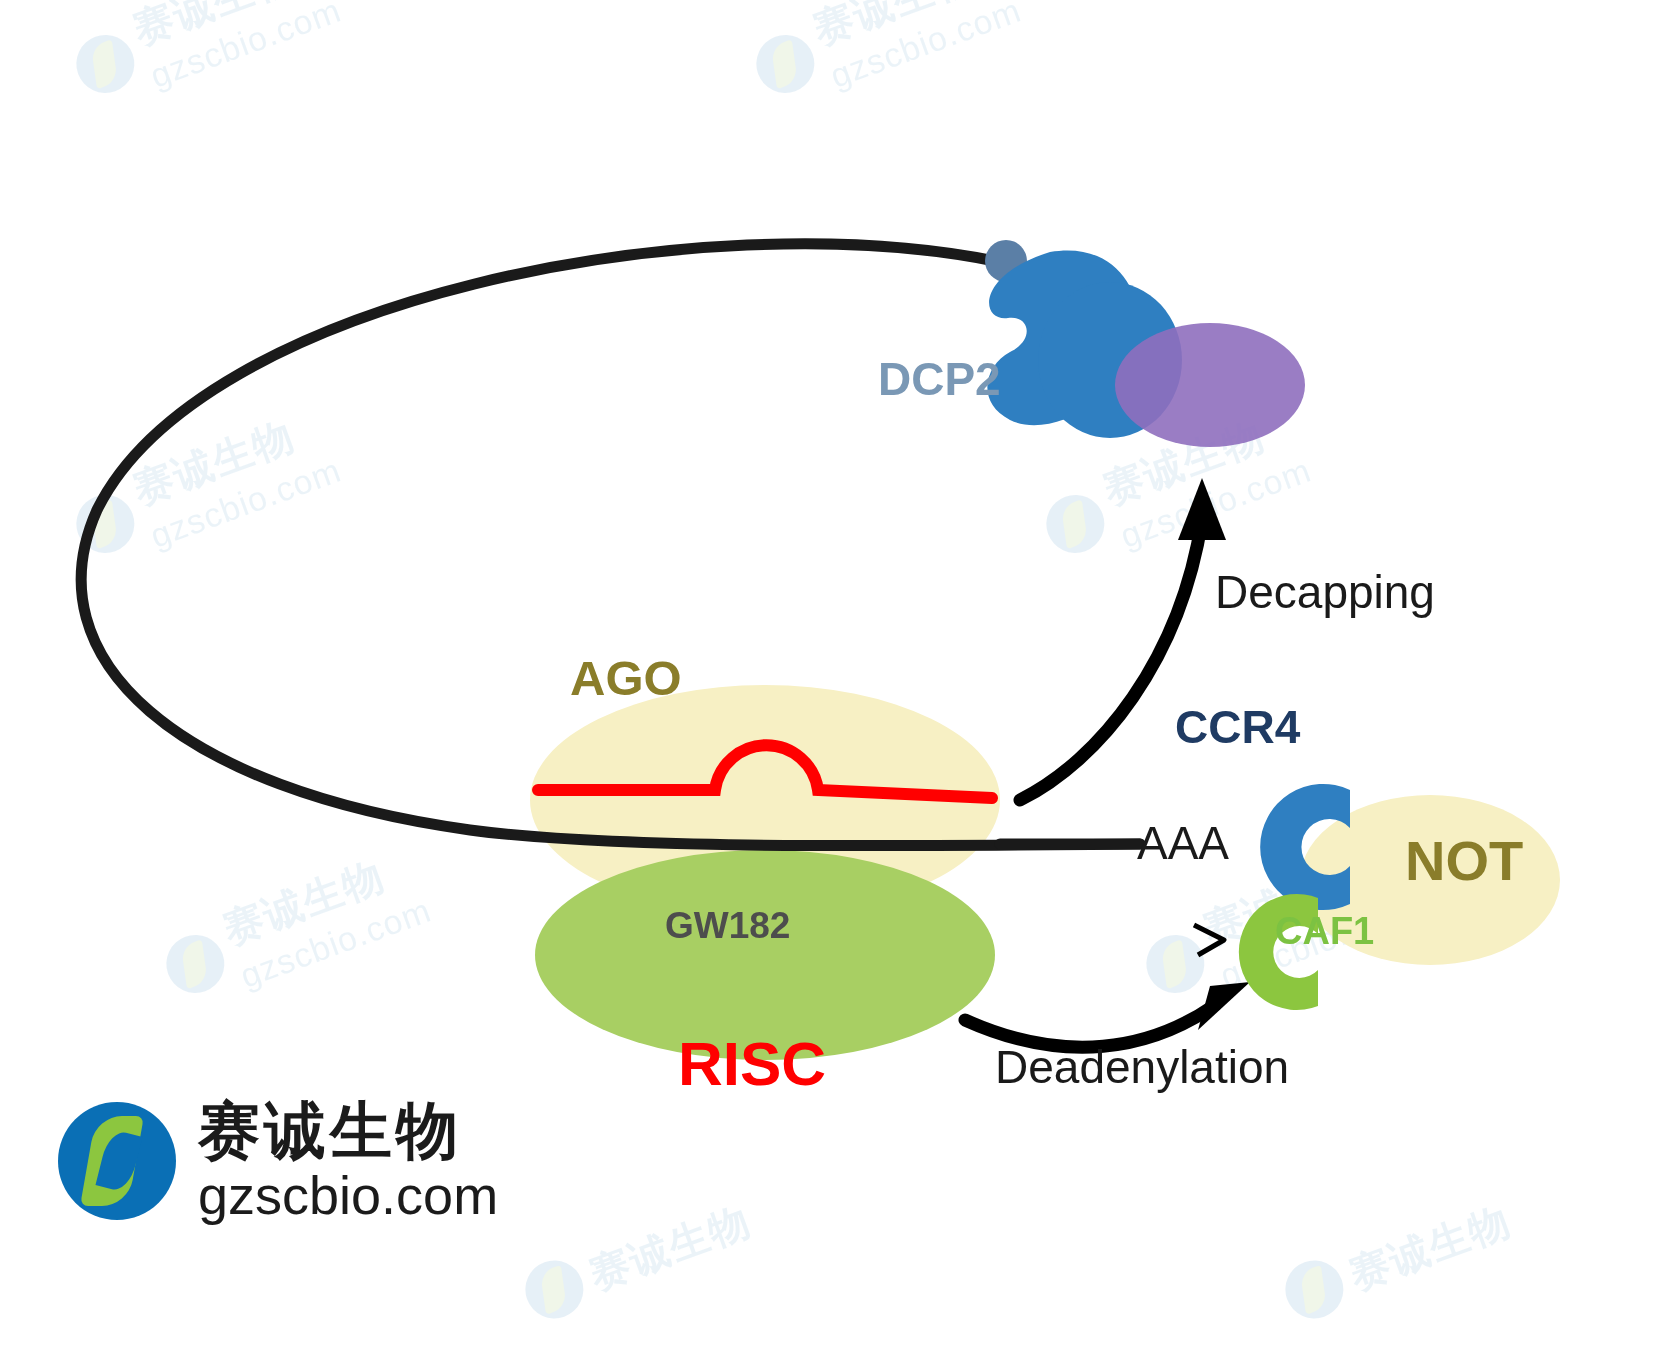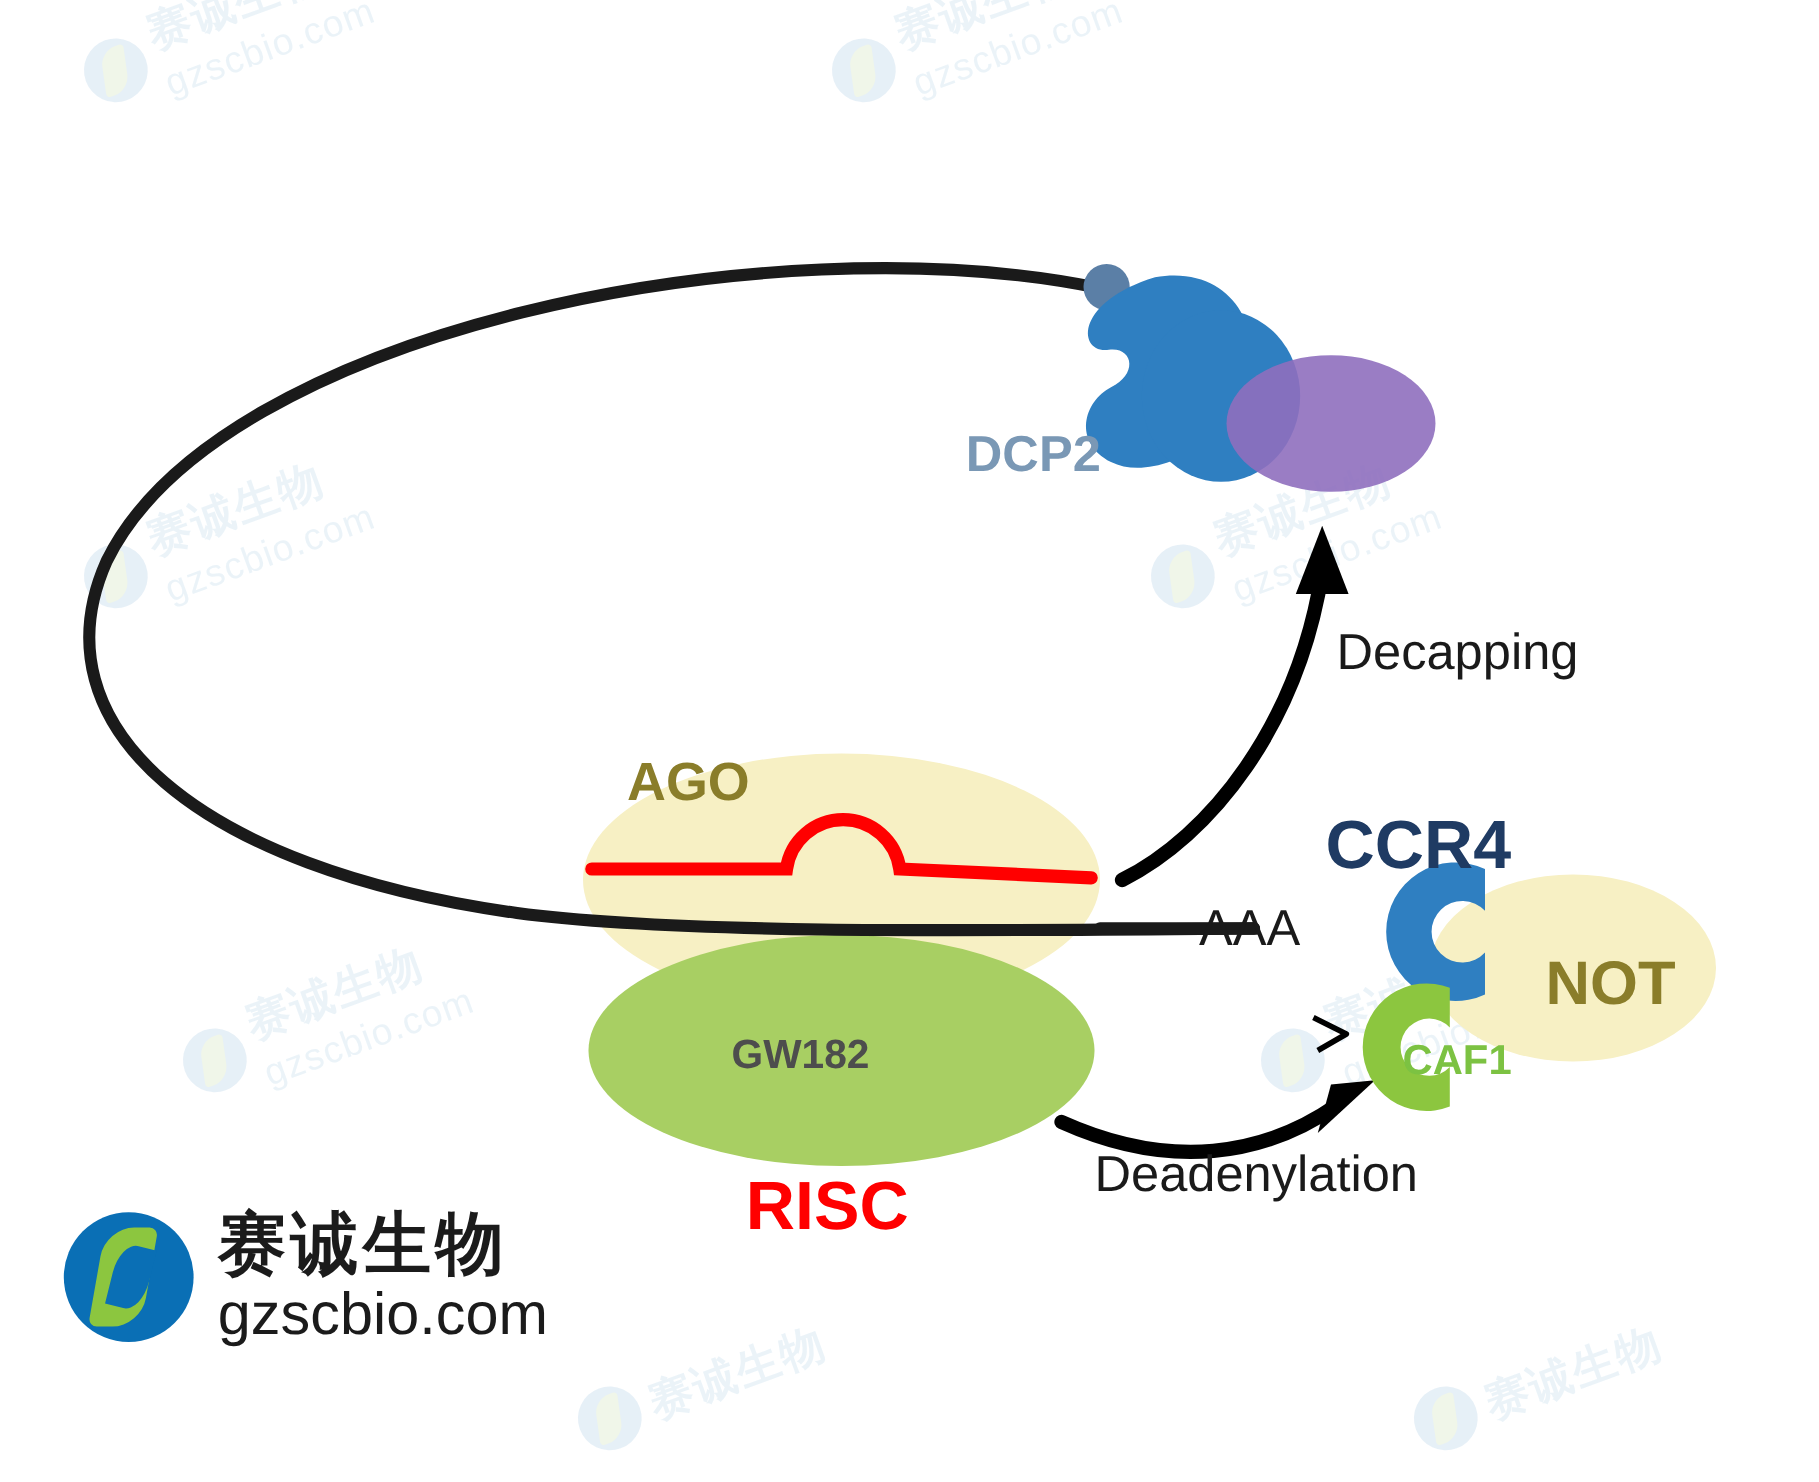--- a/index.html
+++ b/index.html
@@ -39,21 +39,20 @@
   .wm .wm-en {
     font-size:34px; color:#6aa9d0; letter-spacing:1px;
     margin-top:2px;
   }
   .wm-inner { transform:rotate(-20deg); }
 
   .label {
     position:absolute;
     font-weight:bold;
     white-space:nowrap;
-    margin-top:33px;
   }
   .plain {
     position:absolute;
     white-space:nowrap;
   }
 
   
   #logo { position:absolute; left:58px; top:1098px; display:flex; align-items:center; gap:22px; }
   #logo .logo-mark {
     width:118px; height:118px; border-radius:50%;
@@ -237,27 +236,27 @@
   </svg>
 
   <div class="label" style="left:878px; top:352px; font-size:46px; color:#7a98b5;">DCP2</div>
 
   <div class="label" style="left:570px; top:650px; font-size:49px; color:#8a7d2a;">AGO</div>
 
   <div class="label" style="left:665px; top:905px; font-size:37px; color:#4d4d4d;">GW182</div>
 
   <div class="label" style="left:678px; top:1028px; font-size:62px; color:#ff0000;">RISC</div>
 
-  <div class="label" style="left:1205px; top:700px; font-size:62px; color:#1f3b63;">CCR4</div>
+  <div class="label" style="left:1175px; top:700px; font-size:46px; color:#1f3b63;">CCR4</div>
 
   <div class="label" style="left:1275px; top:910px; font-size:38px; color:#7cc242;">CAF1</div>
 
   <div class="label" style="left:1405px; top:828px; font-size:56px; color:#8a7d2a;">NOT</div>
 
-  <div class="plain" style="left:1090px; top:816px; font-size:46px; color:#1a1a1a;">AAA</div>
+  <div class="plain" style="left:1137px; top:816px; font-size:46px; color:#1a1a1a;">AAA</div>
 
   <div class="plain" style="left:1215px; top:565px; font-size:46px; color:#1a1a1a;">Decapping</div>
 
   <div class="plain" style="left:995px; top:1040px; font-size:46px; color:#1a1a1a;">Deadenylation</div>
 
   <div id="logo">
     <div class="logo-mark"></div>
     <div class="logo-text">
       <div class="logo-cn">赛诚生物</div>
       <div class="logo-en">gzscbio.com</div>

